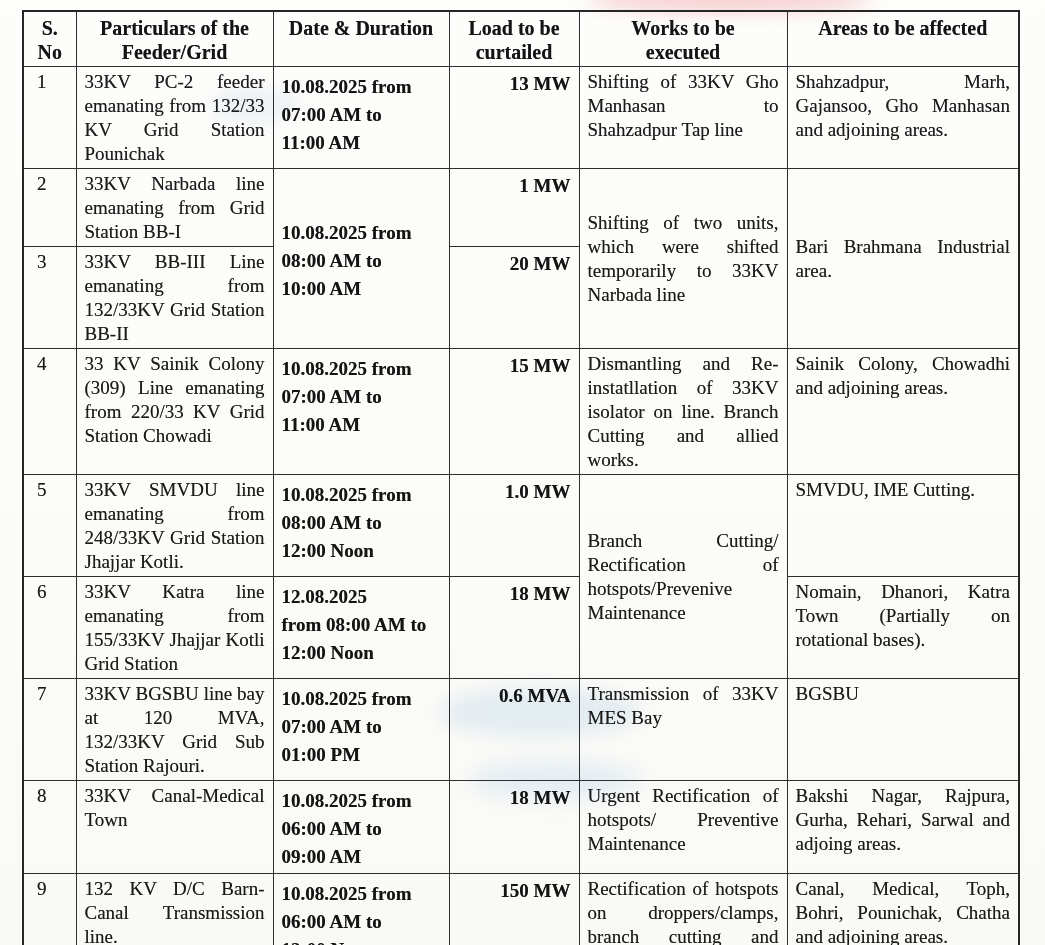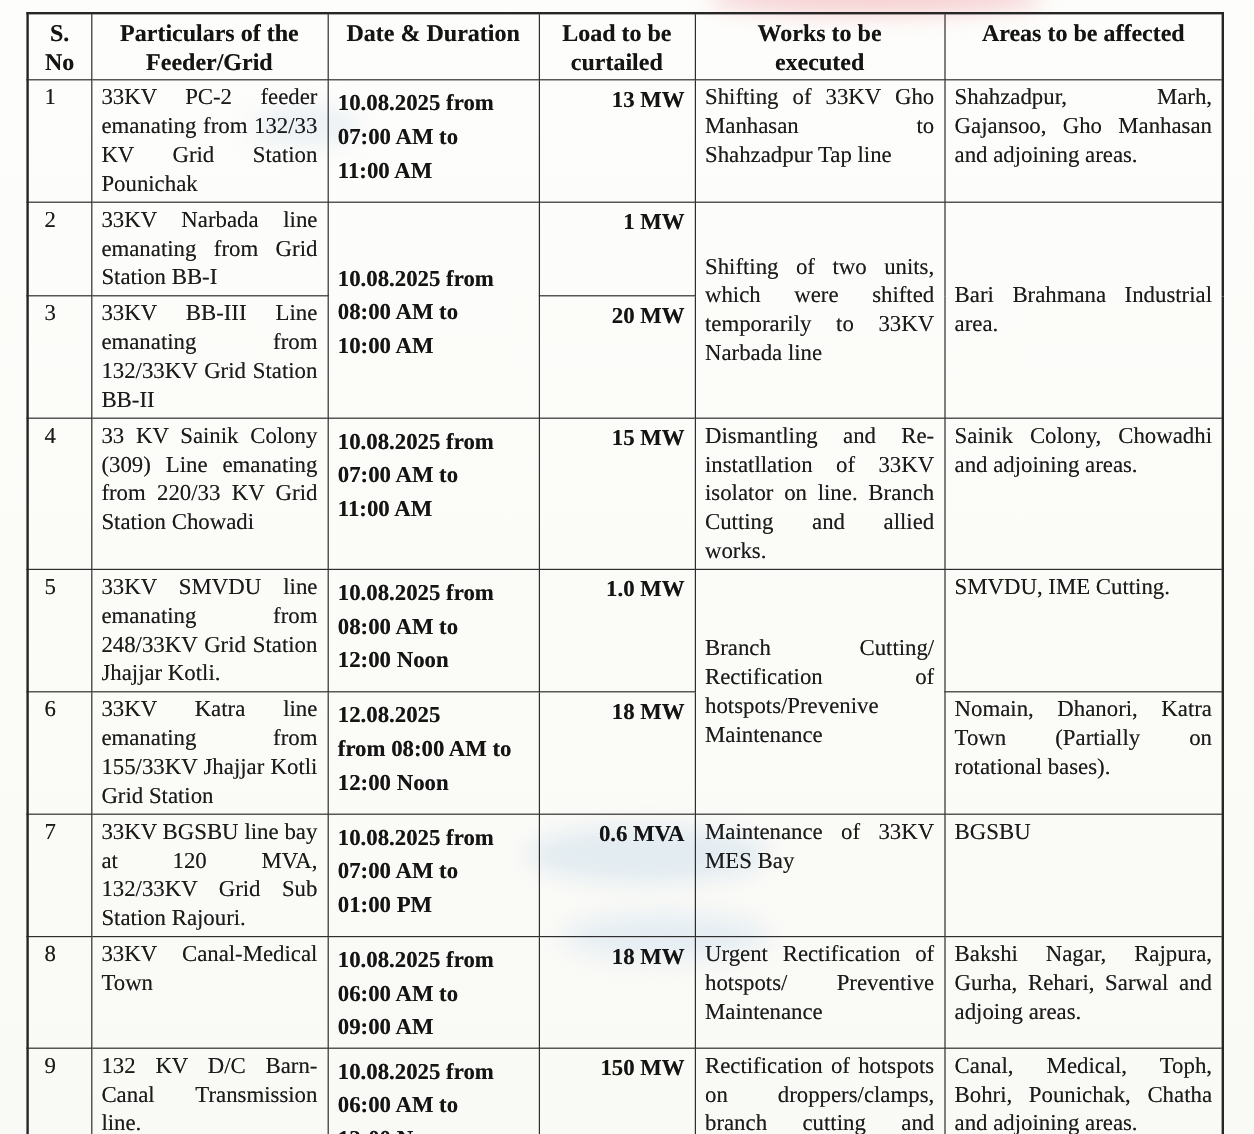--- a/index.html
+++ b/index.html
@@ -162,21 +162,21 @@
         <td class="load">18 MW</td>
         <td class="areas">Nomain, Dhanori, Katra Town (Partially on rotational bases).</td>
       </tr>
       <tr class="r7">
         <td class="sno">7</td>
         <td class="part">33KV BGSBU line bay at 120 MVA, 132/33KV Grid Sub Station Rajouri.</td>
         <td class="date">10.08.2025 from
 07:00 AM to
 01:00 PM</td>
         <td class="load">0.6 MVA</td>
-        <td class="works">Maintenance of 33KV MES Bay</td>
+        <td class="works">Transmission of 33KV MES Bay</td>
         <td class="areas">BGSBU</td>
       </tr>
       <tr class="r8">
         <td class="sno">8</td>
         <td class="part">33KV Canal-Medical Town</td>
         <td class="date">10.08.2025 from
 06:00 AM to
 09:00 AM</td>
         <td class="load">18 MW</td>
         <td class="works">Urgent Rectification of hotspots/ Preventive Maintenance</td>

